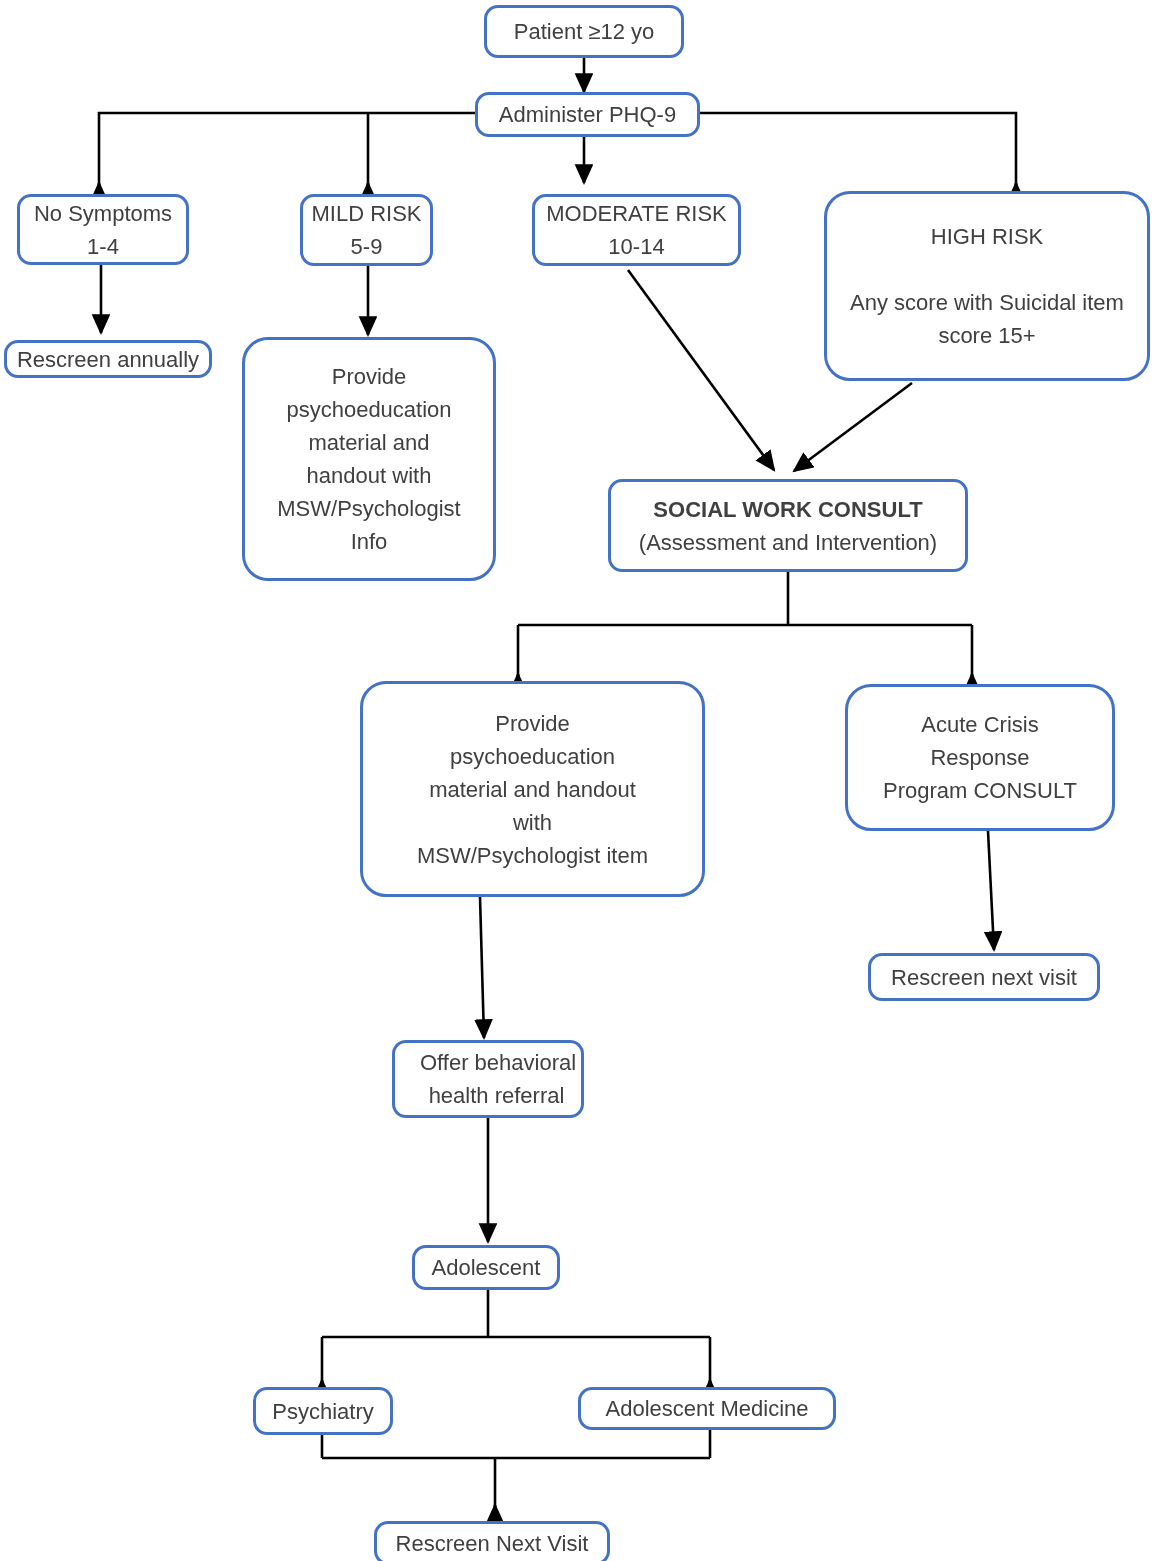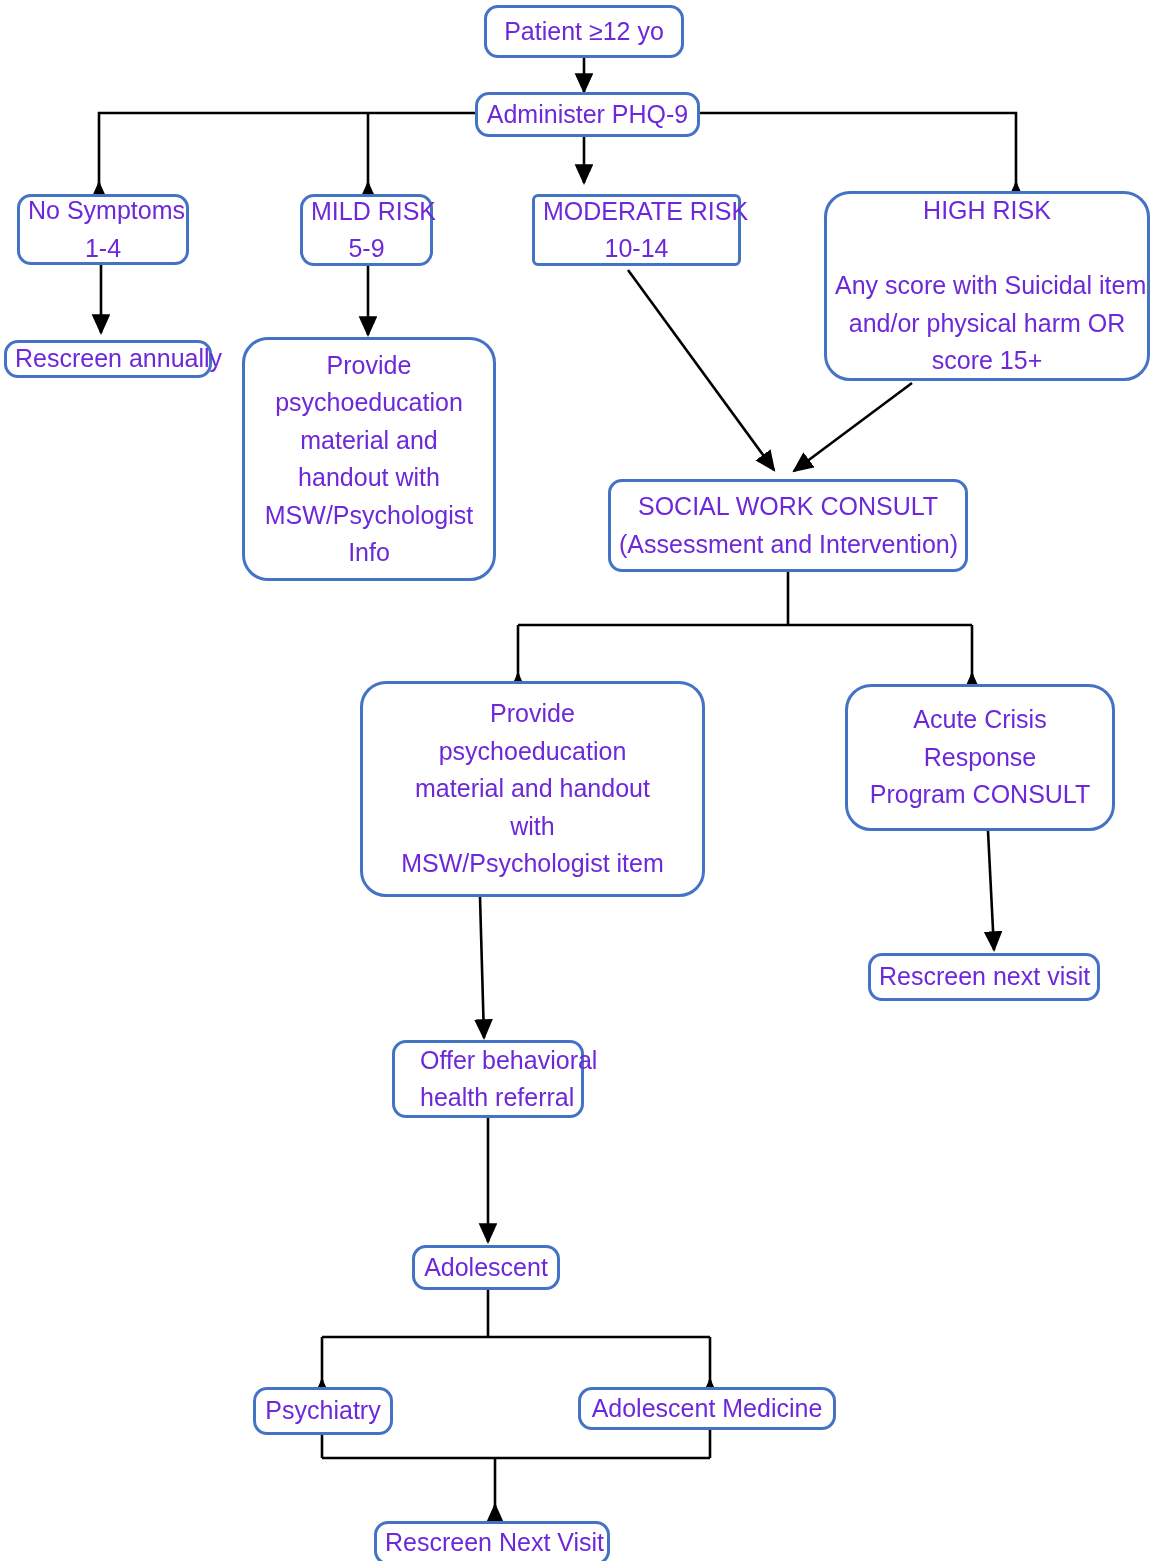--- a/index.html
+++ b/index.html
@@ -29,33 +29,33 @@
     position: absolute;
     box-sizing: border-box;
     border: 3px solid #4472C4;
     background: #ffffff;
     border-radius: 14px;
     display: flex;
     flex-direction: column;
     align-items: center;
     justify-content: center;
     text-align: center;
-    color: #6d28d9;
-    font-size: 25px;
+    color: #404040;
+    font-size: 22px;
     line-height: 1.5;
     padding: 2px 8px;
     font-family: "Liberation Sans", sans-serif;
     z-index: 2;
   }
   .node .ln {
     display: block;
     width: 100%;
     white-space: nowrap;
   }
-  .node.bold .ln.b { font-weight: normal; }
+  .node.bold .ln.b { font-weight: bold; }
   .radius-lg { border-radius: 26px; }
 </style>
 </head>
 <body>
 
 <div id="canvas">
 
   <svg id="edges" viewBox="0 0 1171 1561">
     <defs>
       <marker id="arrow" markerWidth="10" markerHeight="10" refX="7.2" refY="3.6" orient="auto" markerUnits="strokeWidth">
@@ -128,30 +128,29 @@
   <div class="node" style="left:17px; top:194px; width:172px; height:71px;">
     <span class="ln">No Symptoms</span>
     <span class="ln">1-4</span>
   </div>
 
   <div class="node" style="left:300px; top:194px; width:133px; height:72px;">
     <span class="ln">MILD RISK</span>
     <span class="ln">5-9</span>
   </div>
 
-  <div class="node" style="left:532px; top:194px; width:209px; height:72px;border-radius:6px;">
+  <div class="node" style="left:532px; top:194px; width:209px; height:72px;">
     <span class="ln">MODERATE RISK</span>
     <span class="ln">10-14</span>
   </div>
 
   <div class="node radius-lg" style="left:824px; top:191px; width:326px; height:190px;justify-content:center;">
     <span class="ln">HIGH RISK</span>
     <span class="ln">&nbsp;</span>
     <span class="ln">Any score with Suicidal item</span>
-    <span class="ln">and/or physical harm OR</span>
     <span class="ln">score 15+</span>
   </div>
 
   <div class="node" style="left:4px; top:340px; width:208px; height:38px;">
     <span class="ln">Rescreen annually</span>
   </div>
 
   <div class="node radius-lg" style="left:242px; top:337px; width:254px; height:244px;">
     <span class="ln">Provide</span>
     <span class="ln">psychoeducation</span>

